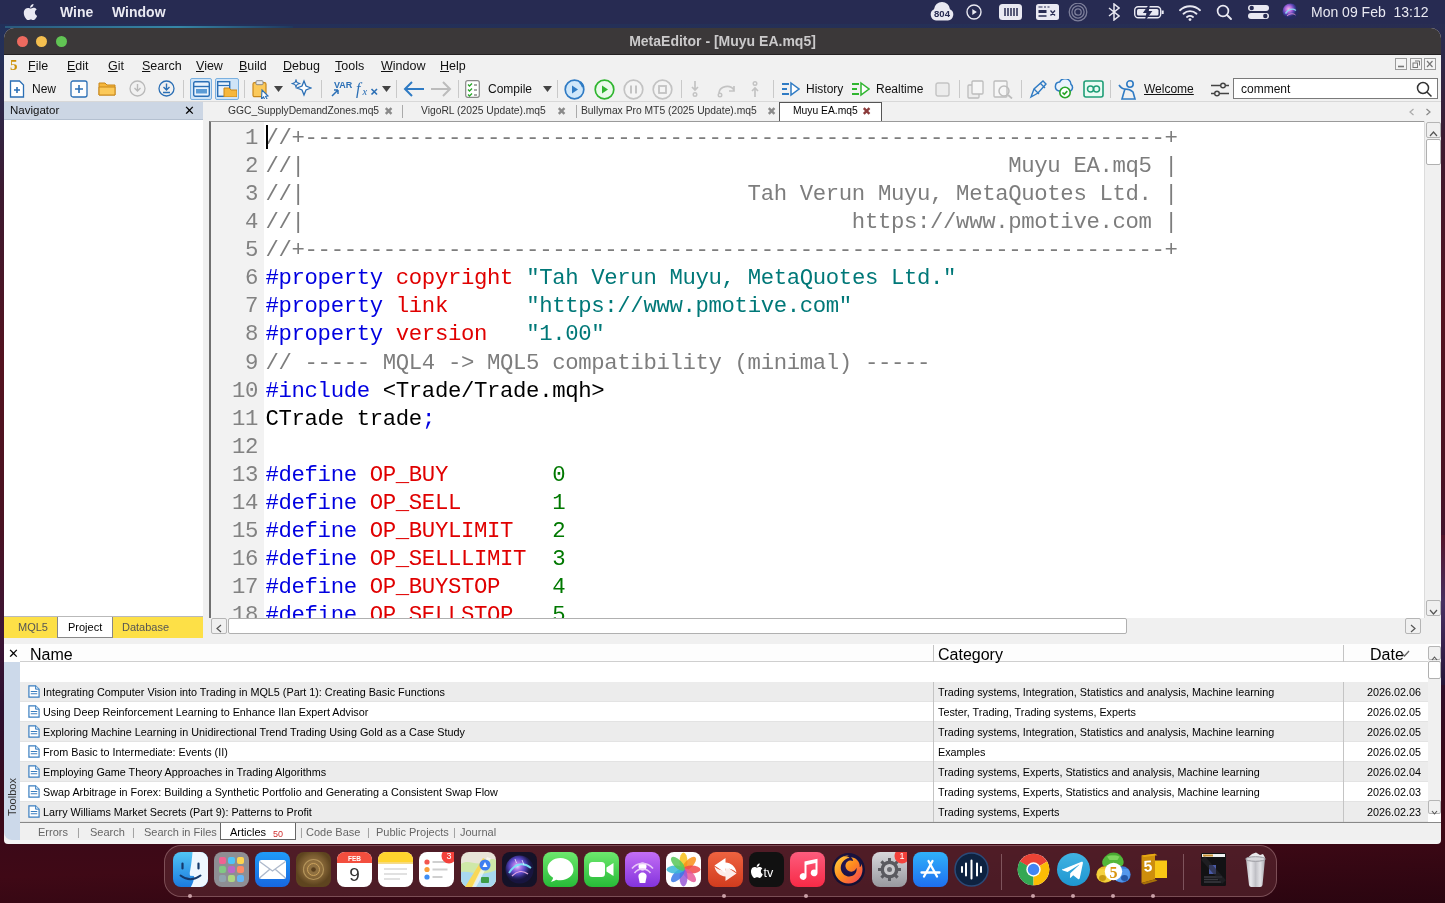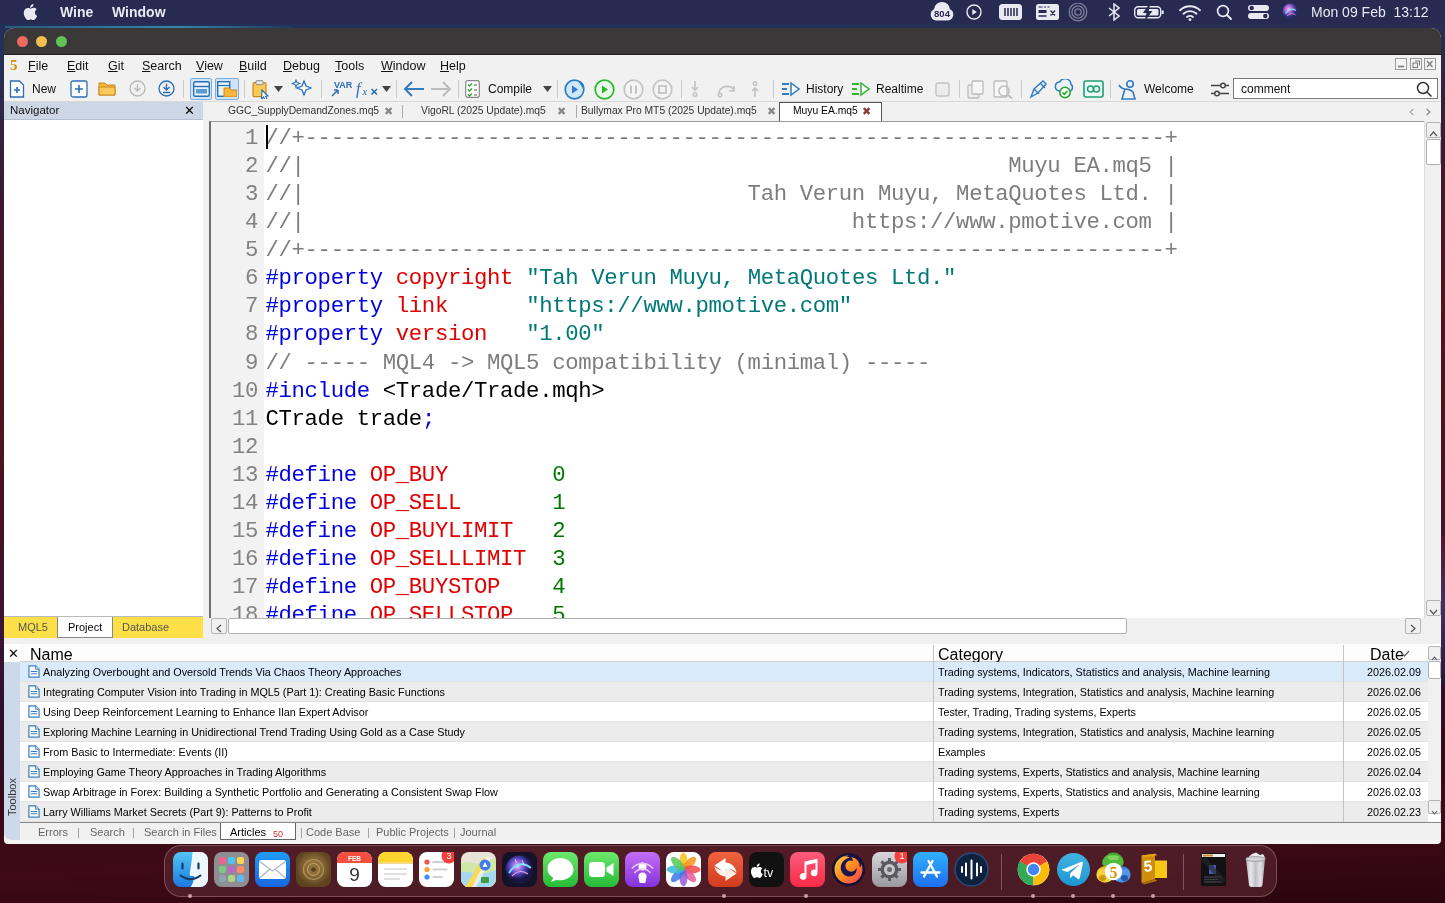--- a/index.html
+++ b/index.html
@@ -140,20 +140,21 @@
       <path d="M3.5 10.5c3-4.5 7-5.5 10.5-3" stroke="#8ae4f4" stroke-width="1.4" fill="none" opacity=".9"></path>
       <path d="M5 13c2.5-2.5 6-3 8.5-1" stroke="#f0a0d8" stroke-width="1" fill="none" opacity=".8"></path>
     </svg>
   <span class="mi" style="left:1311px; font-weight:500;">Mon 09 Feb&nbsp;&nbsp;13:12</span>
 </div>
 <div id="win">
   <div id="titlebar">
     <div class="tl" style="left:13px; background:#ed6a5f;"></div>
     <div class="tl" style="left:32px; background:#f4bf4f;"></div>
     <div class="tl" style="left:52px; background:#61c454;"></div>
+    <div id="title">MetaEditor - [Muyu EA.mq5]</div>
   </div>
   <div id="menurow">
     <span class="m" style="left:6px; top:2px; font-weight:bold; font-size:15px; color:#cd9208; font-family:'Liberation Serif',serif;">5</span>
     <span class="m" style="left:24px;"><u>F</u>ile</span>
     <span class="m" style="left:63px;"><u>E</u>dit</span>
     <span class="m" style="left:104px;"><u>G</u>it</span>
     <span class="m" style="left:138px;"><u>S</u>earch</span>
     <span class="m" style="left:192px;"><u>V</u>iew</span>
     <span class="m" style="left:235px;"><u>B</u>uild</span>
     <span class="m" style="left:279px;"><u>D</u>ebug</span>
@@ -318,21 +319,21 @@
     <svg class="abs" style="left:1079px;top:3px;" width="21" height="18" viewBox="0 0 21 18">
         <rect x="1" y="1" width="19" height="16" rx="2" fill="#eafcf4" stroke="#1f9e77" stroke-width="1.6"></rect>
         <circle cx="7.5" cy="9" r="3" fill="none" stroke="#1f9e77" stroke-width="1.5"></circle>
         <circle cx="13.5" cy="9" r="3" fill="none" stroke="#1f9e77" stroke-width="1.5"></circle>
       </svg>
     <div class="tsep" style="left:1106px;"></div>
     <svg class="abs" style="left:1113px;top:2px;" width="21" height="21" viewBox="0 0 21 21">
         <circle cx="13" cy="5" r="3.2" fill="none" stroke="#2f7bc4" stroke-width="1.6"></circle>
         <path d="M2 6c2 3 4 4 6 4M8 10c3 0 6 1 8 3l2 7H5l2-7c.5-1.5 1-3 1-3z" fill="none" stroke="#2f7bc4" stroke-width="1.6"></path>
       </svg>
-    <span class="abs" style="left:1140px;top:5px;">Welcome</span>
+    <span class="abs" style="left:1140px;top:5px;text-decoration:underline;">Welcome</span>
     <svg class="abs" style="left:1206px;top:4px;" width="20" height="17" viewBox="0 0 20 17">
         <path d="M1 4.5h18M1 12.5h18" stroke="#444" stroke-width="1.5"></path>
         <circle cx="13" cy="4.5" r="2.3" fill="#f1f1f1" stroke="#444" stroke-width="1.4"></circle>
         <circle cx="7" cy="12.5" r="2.3" fill="#f1f1f1" stroke="#444" stroke-width="1.4"></circle>
       </svg>
     <div class="abs" style="left:1229px;top:1px;width:205px;height:21px;background:#fff;border:1px solid #7a7a7a;"></div>
     <span class="abs" style="left:1237px;top:5px;">comment</span>
     <svg class="abs" style="left:1412px;top:4px;" width="17" height="17" viewBox="0 0 17 17">
         <circle cx="7" cy="7" r="5.5" fill="none" stroke="#333" stroke-width="1.5"></circle>
         <path d="M11 11l4.5 4.5" stroke="#333" stroke-width="1.5"></path>
@@ -435,30 +436,20 @@
     <div id="tbhead">
       <span class="abs" style="left:10px;top:2px;">Name</span>
       <span class="abs" style="left:918px;top:2px;">Category</span>
       <span class="abs" style="left:1350px;top:2px;">Date</span>
       <svg class="abs" style="left:1381px;top:6px;" width="9" height="7" viewBox="0 0 9 7">
           <path d="M1 3.5l2.5 2.5L8 1" fill="none" stroke="#666" stroke-width="1.3"></path>
         </svg>
       <div class="abs" style="left:913px;top:1px;width:1px;height:17px;background:#c4c4c4;"></div>
       <div class="abs" style="left:1323px;top:1px;width:1px;height:17px;background:#c4c4c4;"></div>
     </div>
-    <div class="trow" style="top:18px;background:#d9eafa;">
-        <svg class="docic" viewBox="0 0 13 14">
-          <path d="M1 .8h7.2L12 4.5v8.7H1z" fill="#fff" stroke="#3a7ec0" stroke-width="1.3"></path>
-          <path d="M8.2 .8V4.5H12" fill="#cfe3f5" stroke="#3a7ec0" stroke-width="1"></path>
-          <path d="M3 7h7M3 9.5h7" stroke="#3a7ec0" stroke-width="1.1"></path>
-        </svg>
-        <span class="nm">Analyzing Overbought and Oversold Trends Via Chaos Theory Approaches</span>
-        <span class="ct">Trading systems, Indicators, Statistics and analysis, Machine learning</span>
-        <span class="dt">2026.02.09</span>
-      </div>
     <div class="trow" style="top:38px;background:#ececec;">
         <svg class="docic" viewBox="0 0 13 14">
           <path d="M1 .8h7.2L12 4.5v8.7H1z" fill="#fff" stroke="#3a7ec0" stroke-width="1.3"></path>
           <path d="M8.2 .8V4.5H12" fill="#cfe3f5" stroke="#3a7ec0" stroke-width="1"></path>
           <path d="M3 7h7M3 9.5h7" stroke="#3a7ec0" stroke-width="1.1"></path>
         </svg>
         <span class="nm">Integrating Computer Vision into Trading in MQL5 (Part 1): Creating Basic Functions</span>
         <span class="ct">Trading systems, Integration, Statistics and analysis, Machine learning</span>
         <span class="dt">2026.02.06</span>
       </div>

